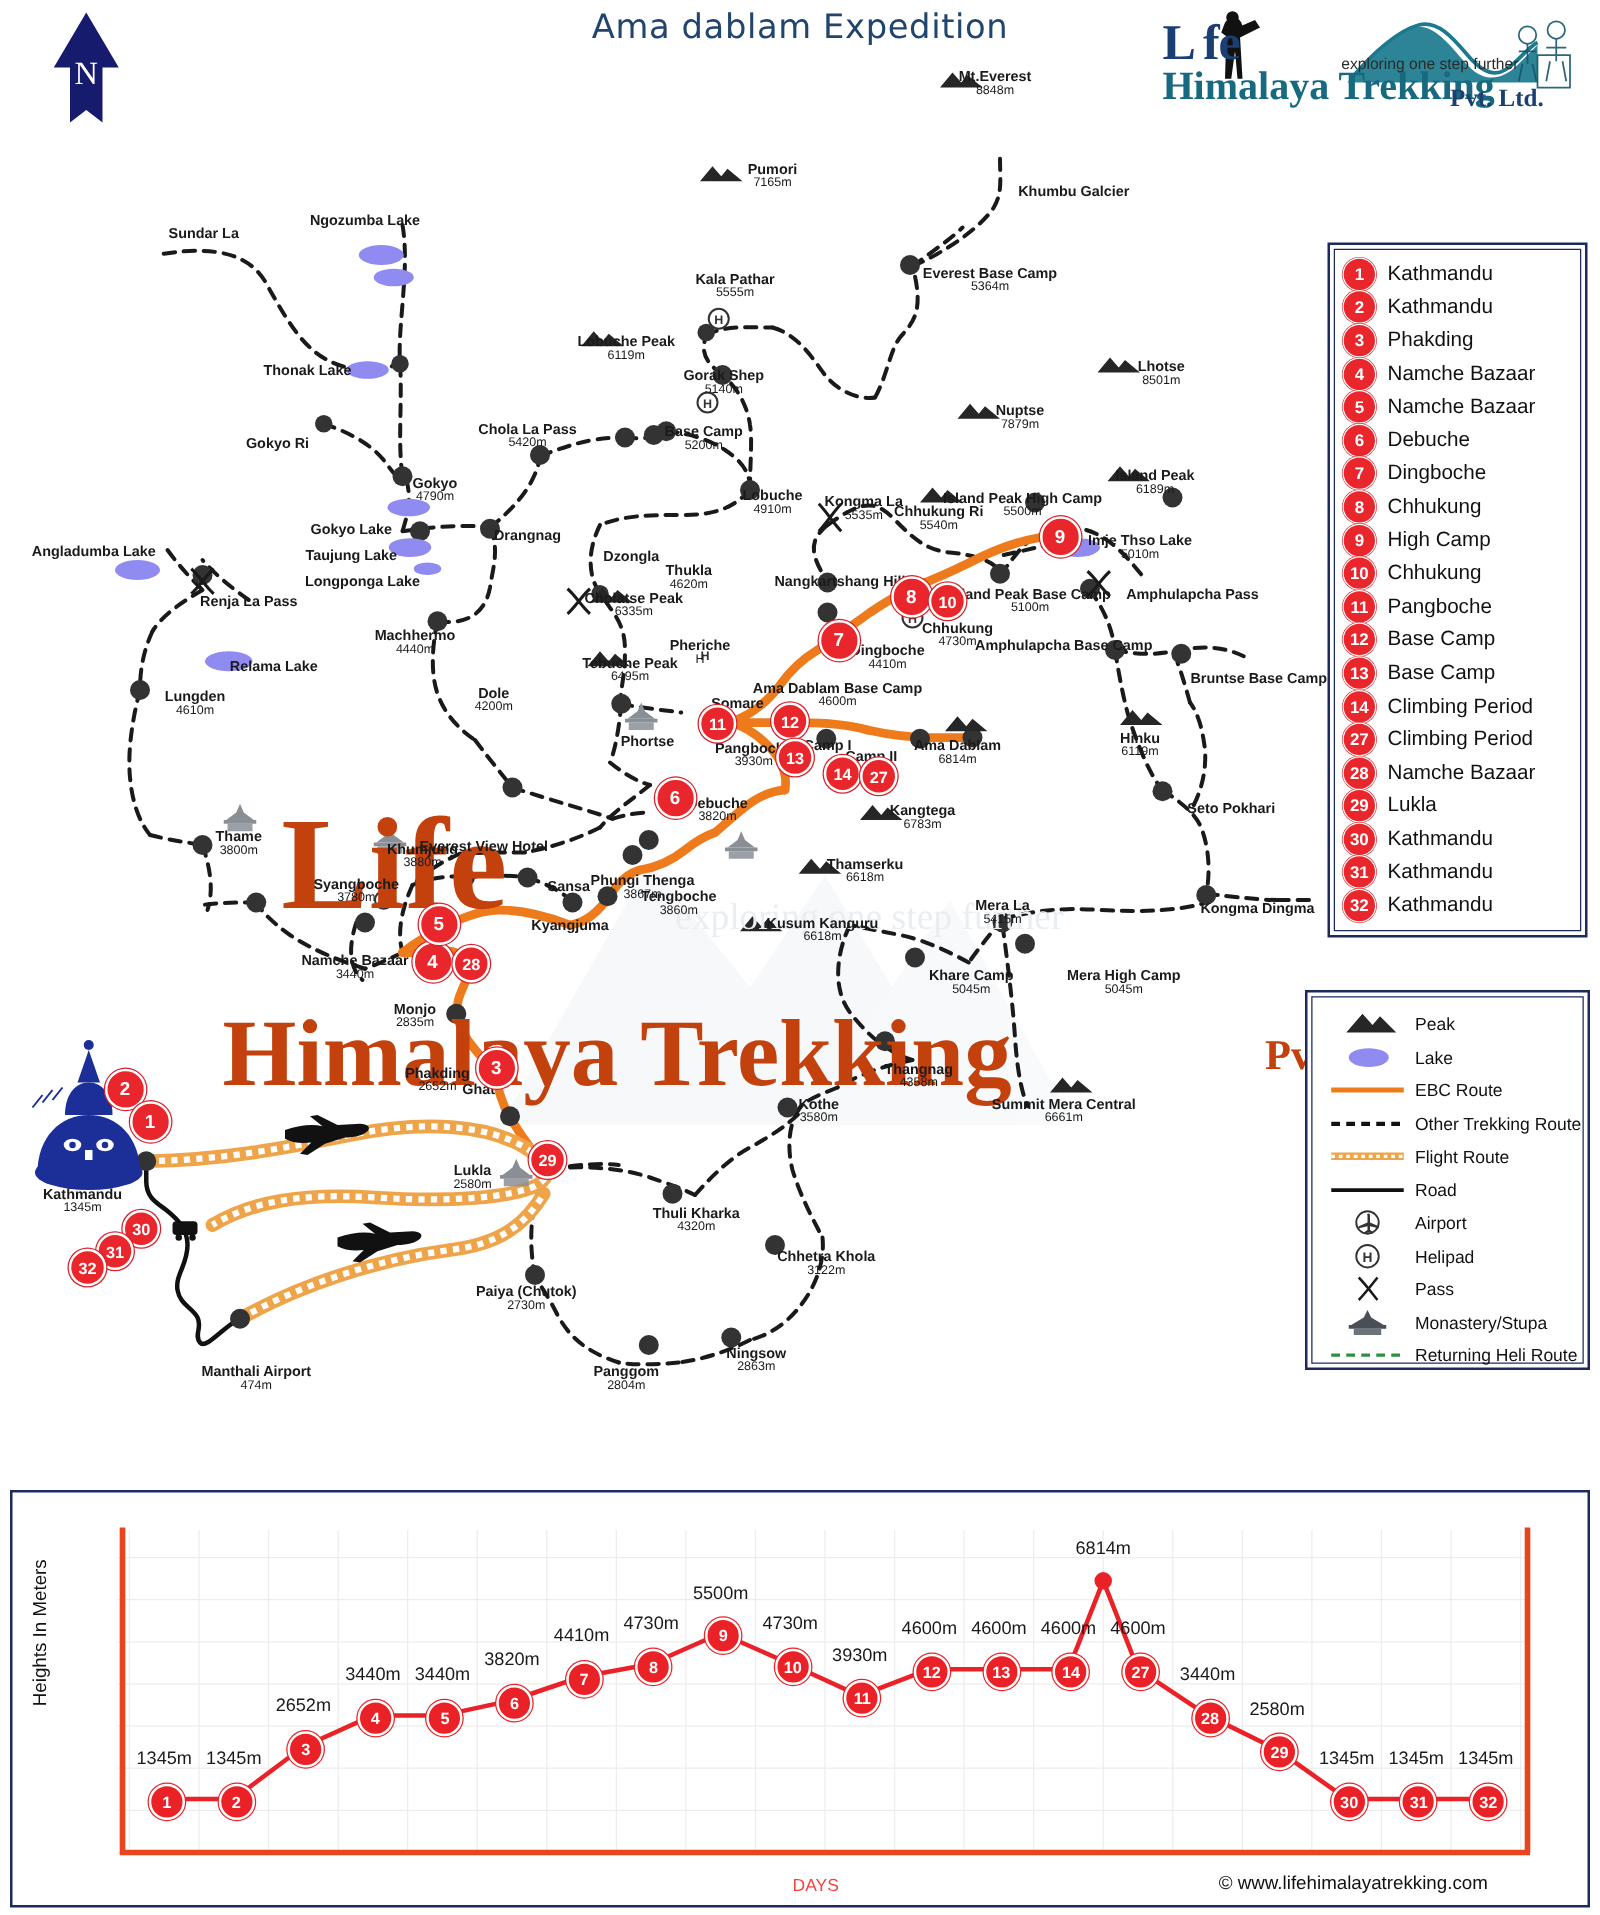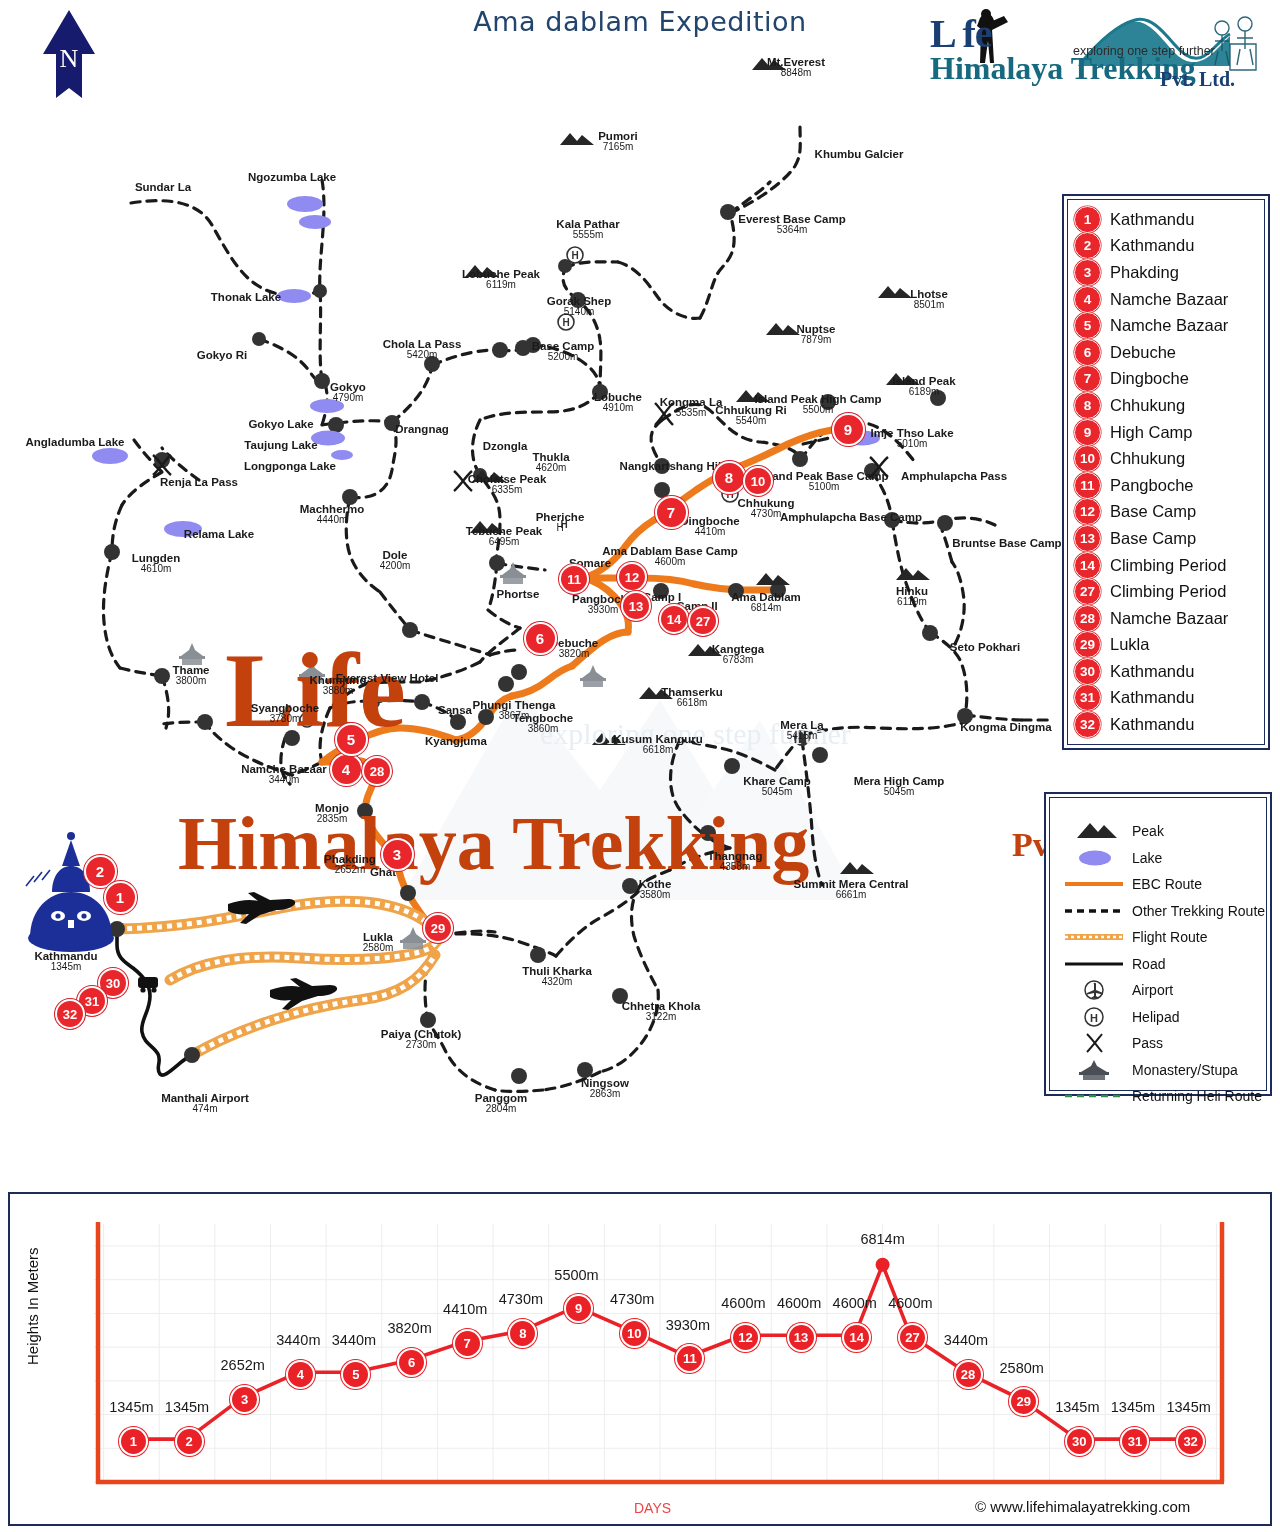--- a/index.html
+++ b/index.html
@@ -40,21 +40,21 @@
   .itin-in{border:1px solid #1d2a5c;width:100%;height:100%;box-sizing:border-box;padding:6px 4px 0 6px;}
   .irow{display:flex;align-items:center;height:26.6px;}
   .ibadge{width:25px;height:25px;border-radius:50%;background:#e8262c;color:#fff;
       font-size:13.5px;font-weight:bold;display:flex;align-items:center;justify-content:center;
       flex:0 0 25px;border:1.5px solid #fff;box-shadow:0 0 0 .5px #d41f25;}
   .ilabel{margin-left:9px;font-size:16.5px;color:#111;font-family:"Liberation Sans",sans-serif;white-space:nowrap;}
 
   
   .legend{position:absolute;left:1044px;top:792px;width:228px;height:304px;
         border:2px solid #1d2a5c;background:#fff;box-sizing:border-box;padding:3px;}
-  .legend-in{border:1px solid #1d2a5c;width:100%;height:100%;box-sizing:border-box;padding:20px 2px 0 6px;}
+  .legend-in{border:1px solid #1d2a5c;width:100%;height:100%;box-sizing:border-box;padding:8px 2px 0 6px;}
   .lrow{display:flex;align-items:center;height:26.5px;}
   .lglyph{width:76px;flex:0 0 76px;display:flex;align-items:center;justify-content:center;height:22px;}
   .ltext{font-size:14px;color:#111;white-space:nowrap;}
 
   
   .mlab{position:absolute;color:#1a1a1a;text-align:center;white-space:nowrap;line-height:1.08;}
   .mlab .nm{font-weight:bold;font-size:11.5px;}
   .mlab .el{font-size:10px;font-weight:normal;}
 
   

